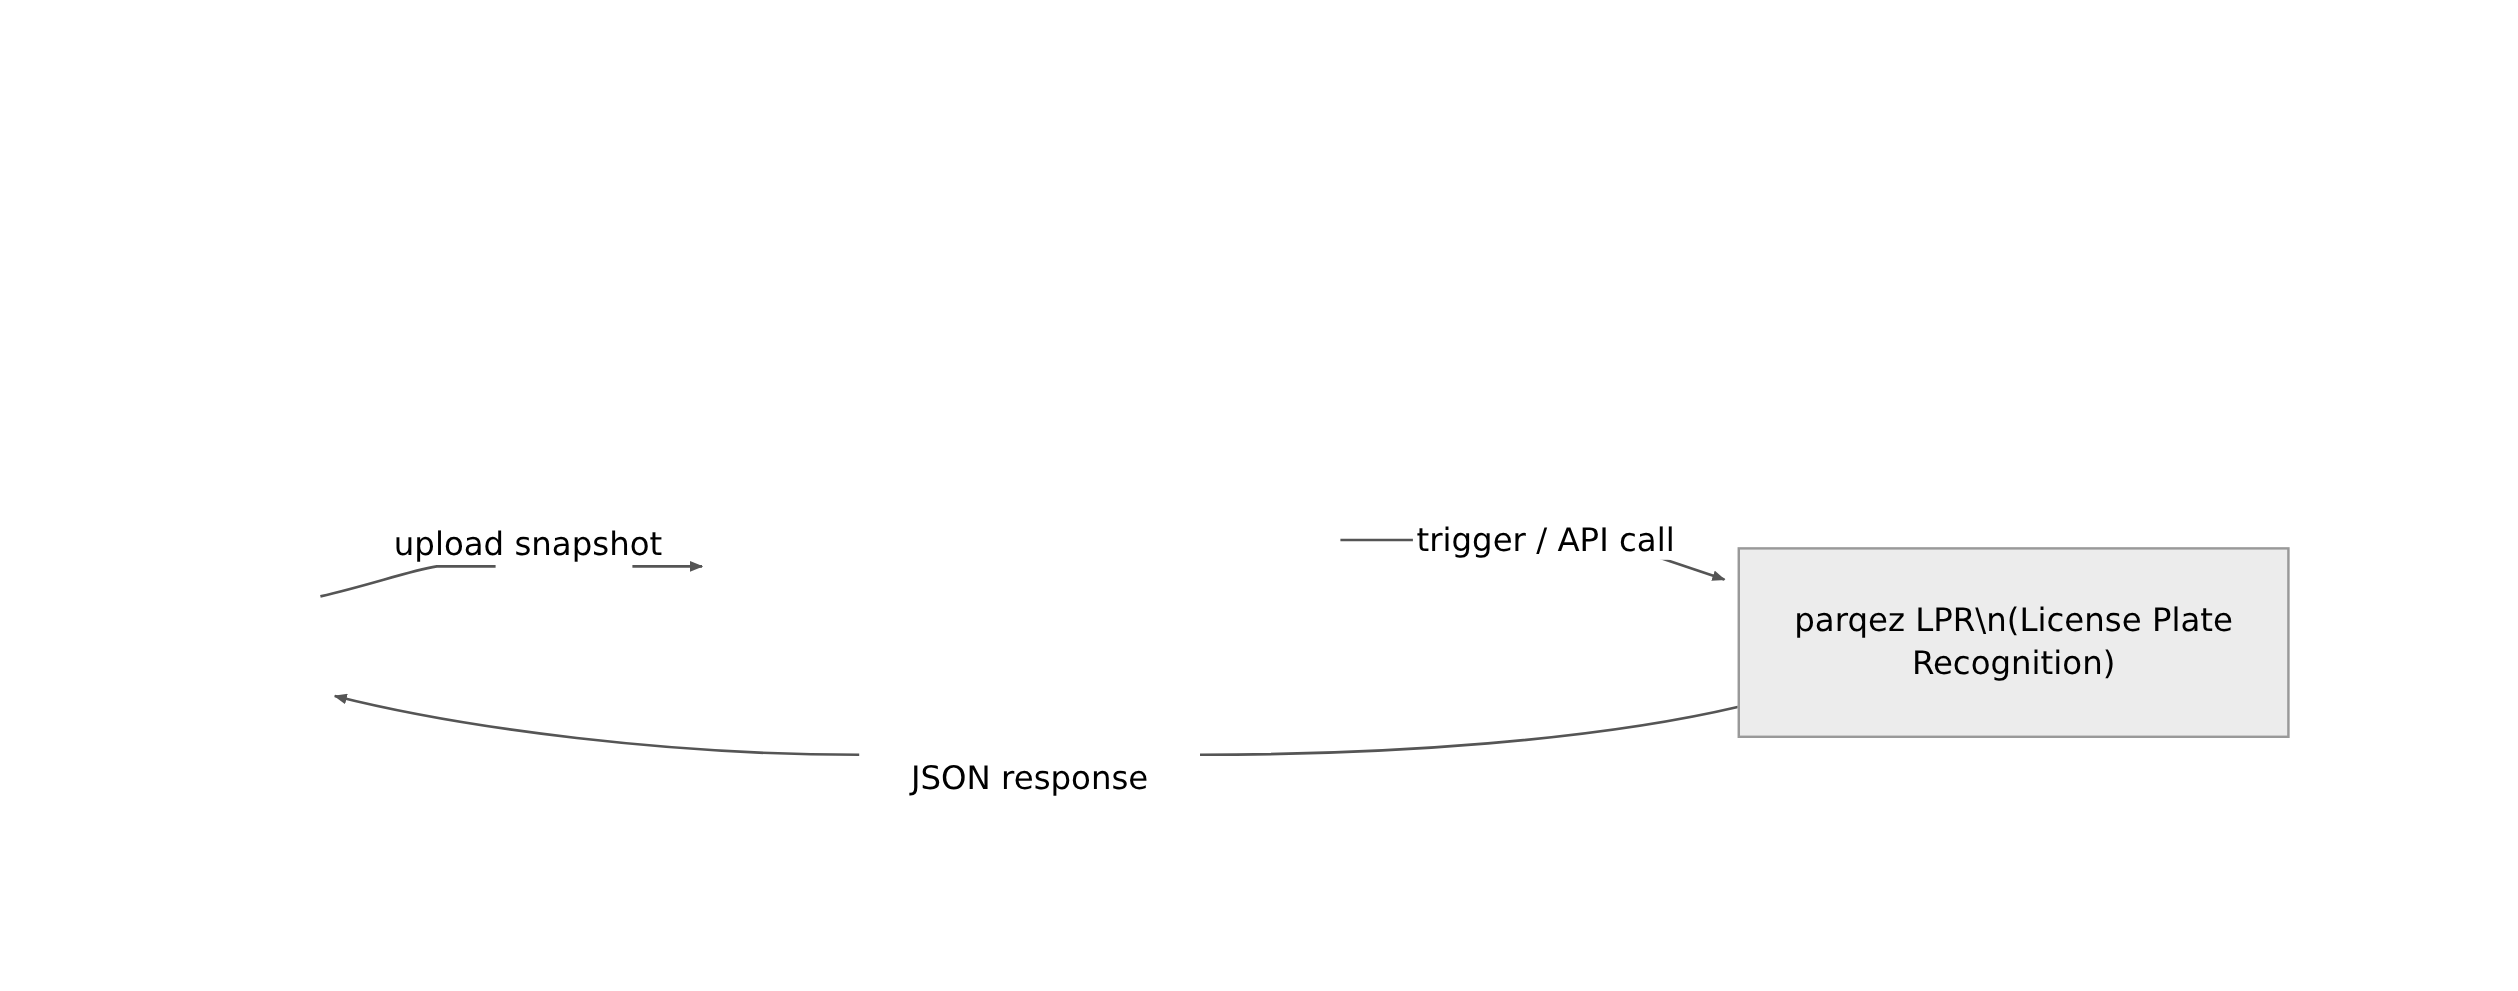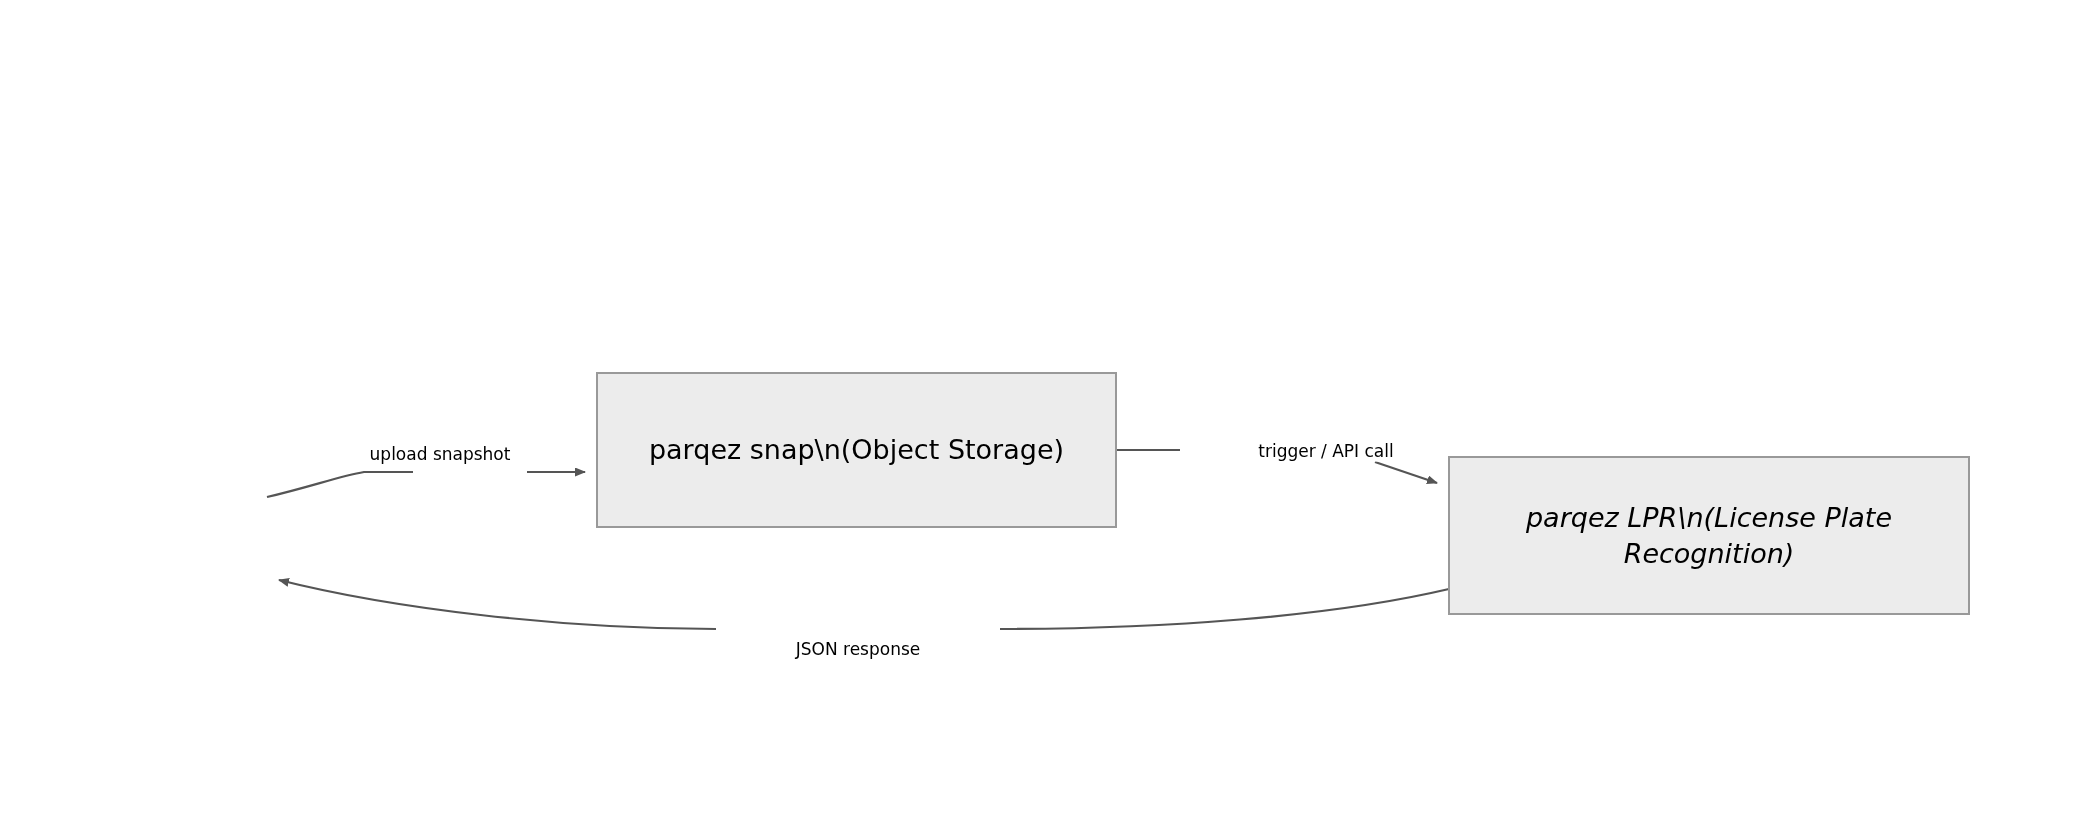--- a/index.html
+++ b/index.html
@@ -39,21 +39,21 @@
     font-family: "DejaVu Sans", "Liberation Sans", sans-serif;
     font-size: 27px;
     line-height: 1.32;
     color: #000000;
     padding: 0 14px;
     white-space: pre-line;
   }
   .edge-label {
     position: absolute;
     font-family: "DejaVu Sans", "Liberation Sans", sans-serif;
-    font-size: 17px;
+    font-size: 27px;
     line-height: 1;
     color: #000000;
     background: #ffffff;
     white-space: nowrap;
     padding: 2px 3px;
     transform: translate(-50%, -50%);
   }
   #node-customer {
     left: 12px;
     top: 481px;
@@ -62,32 +62,30 @@
   }
   #node-snap {
     left: 596px;
     top: 372px;
     width: 521px;
     height: 156px;
   }
   #node-lpr {
     left: 1448px;
     top: 456px;
-    width: 522px;
+    width: 460px;
     height: 159px;
-    font-style: italic;
   }
   #label-upload {
     left: 440px;
     top: 454px;
   }
   #label-trigger {
     left: 1288px;
     top: 451px;
-    margin-left: 38px;
   }
   #label-json {
     left: 858px;
     top: 625px;
     margin-top: 24px;
   }
 </style>
 </head>
 <body>
 
@@ -104,23 +102,20 @@
     <path d="M 527,472 L 585,472" fill="none" stroke="#555555" stroke-width="2.2" marker-end="url(#arrowhead)"></path>
 
     <path d="M 1117,450 L 1180,450" fill="none" stroke="#555555" stroke-width="2.2"></path>
     <path d="M 1375,462 L 1437,483" fill="none" stroke="#555555" stroke-width="2.2" marker-end="url(#arrowhead)"></path>
 
     <path d="M 1449,589 C 1330,617 1160,629 1000,629" fill="none" stroke="#555555" stroke-width="2.2"></path>
     <path d="M 716,629 C 560,629 390,608 279,580" fill="none" stroke="#555555" stroke-width="2.2" marker-end="url(#arrowhead)"></path>
   </svg>
 
 
-  <div class="node" id="node-snap">
-    <span class="node-label">parqez snap\n(Object Storage)</span>
-  </div>
 
   <div class="node" id="node-lpr">
     <span class="node-label">parqez LPR\n(License Plate Recognition)</span>
   </div>
 
   <div class="edge-label" id="label-upload">upload snapshot</div>
 
   <div class="edge-label" id="label-trigger">trigger / API call</div>
 
   <div class="edge-label" id="label-json">JSON response</div>

